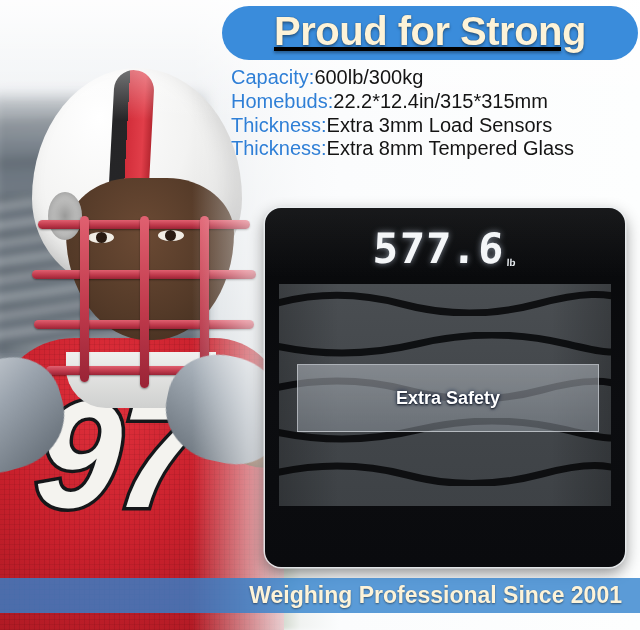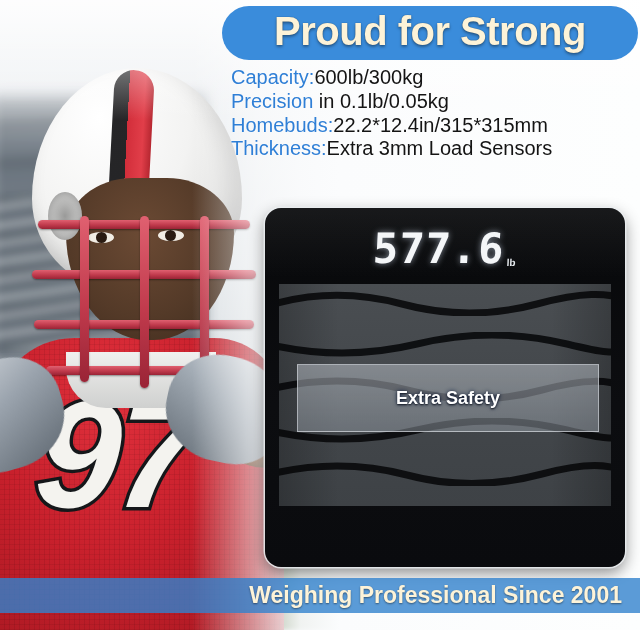--- a/index.html
+++ b/index.html
@@ -333,36 +333,36 @@
       <div class="glove-l"></div>
       <div class="ball"></div>
       <div class="ball-lace"></div>
       <div class="glove-r"></div>
     </div>
 
     <div class="photo-fade"></div>
     <div class="photo-fade-top"></div>
   </div>
 
-  <div class="headline" style="background: rgb(58, 140, 219);">
+  <div class="headline" style="background: rgb(58, 140, 219); text-decoration: underline;">
     <span class="headline-text">Proud for Strong</span>
   </div>
 
   <div class="specs">
     <div class="spec-row">
       <span class="spec-key">Capacity:</span><span class="spec-val">600lb/300kg</span>
     </div>
     <div class="spec-row">
-      <span class="spec-key">Precision</span><span class="spec-val"> in 0.1lb/0.05kg</span>
-    </div>
-    <div class="spec-row">
       <span class="spec-key">Homebuds:</span><span class="spec-val">22.2*12.4in/315*315mm</span>
     </div>
     <div class="spec-row">
       <span class="spec-key">Thickness:</span><span class="spec-val">Extra 3mm Load Sensors</span>
+    </div>
+    <div class="spec-row">
+      <span class="spec-key">Thickness:</span><span class="spec-val">Extra 8mm Tempered Glass</span>
     </div>
   </div>
 
   <div class="scale">
     <div class="scale-gloss"></div>
 
     <div class="display">
       <div class="led">
         <span class="led-digits">577.6</span>
         <span class="led-unit">lb</span>

